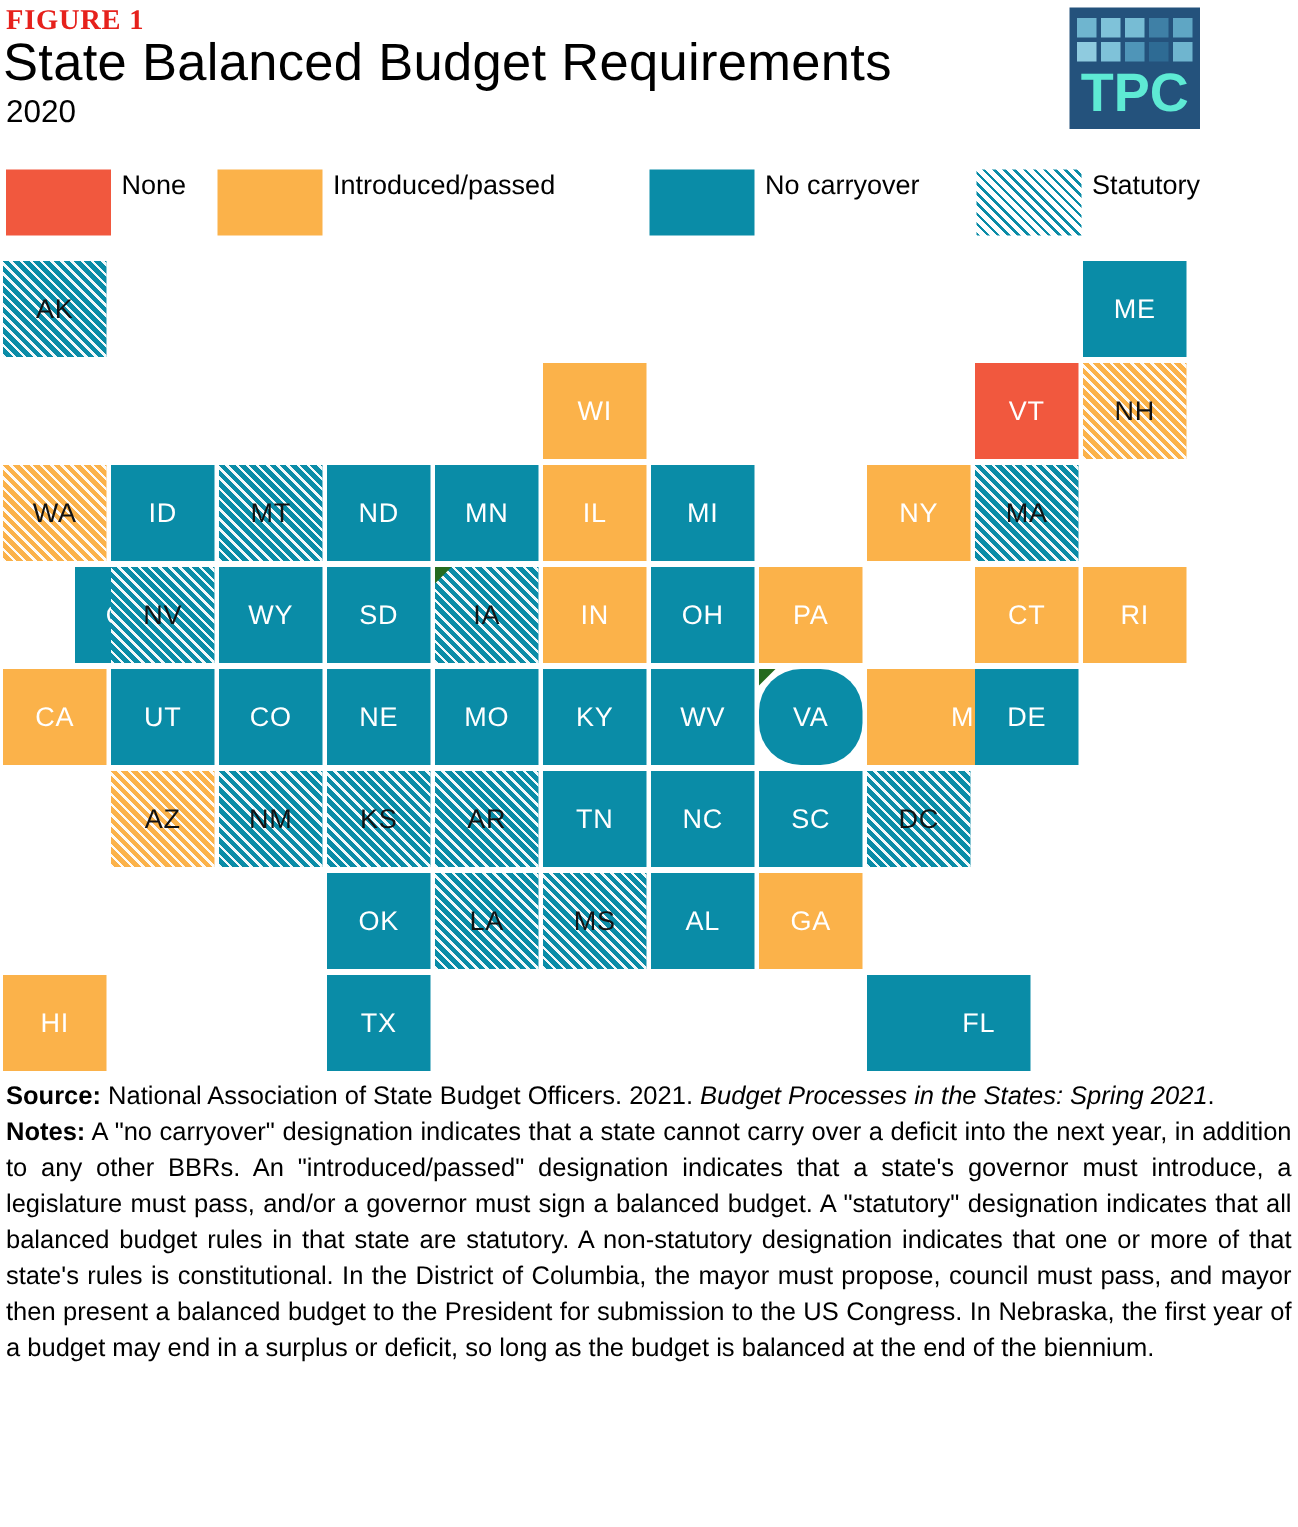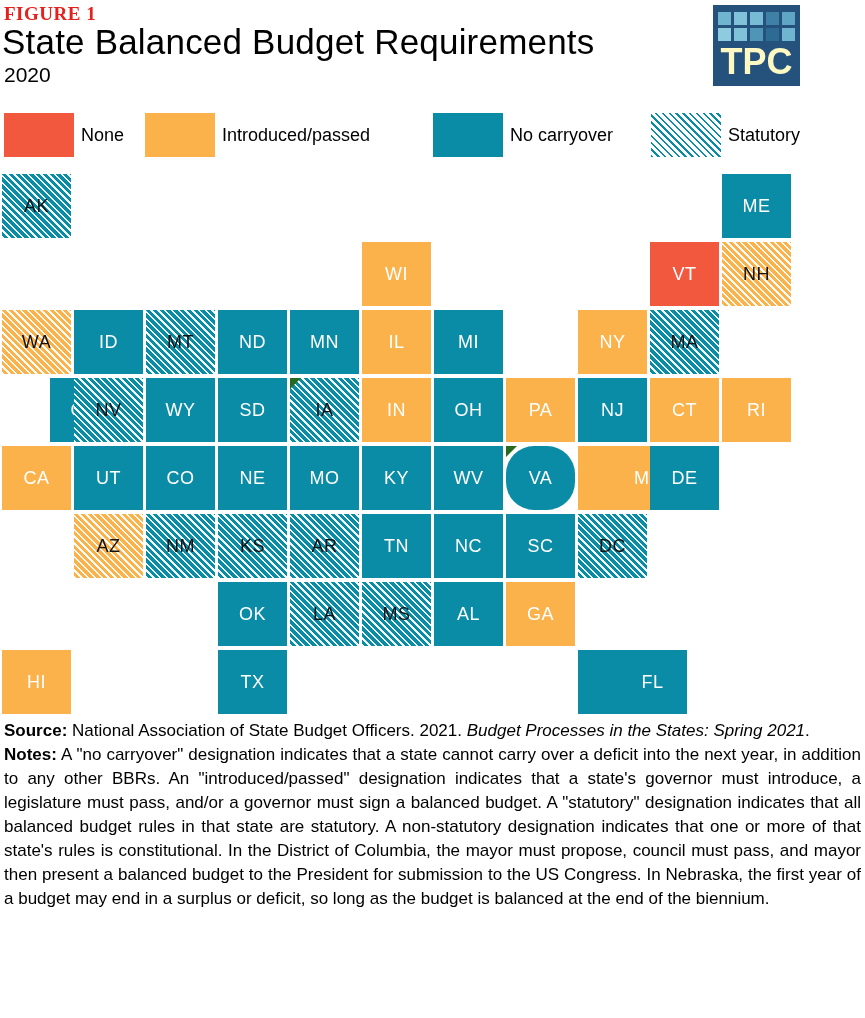--- a/index.html
+++ b/index.html
@@ -11,25 +11,25 @@
     letter-spacing:.5px;color:#E6211C;}
   .figure-title{position:absolute;left:2px;top:22px;margin:0;
     font-size:35px;font-weight:400;letter-spacing:.2px;color:#000;}
   .figure-subtitle{position:absolute;left:4px;top:63px;font-size:21px;}
 
   .tpc-logo{position:absolute;left:713px;top:5px;width:87px;height:81px;
     background:#24527C;text-align:center;}
   .logo-squares{display:grid;grid-template-columns:repeat(5,13px);
     grid-auto-rows:13px;gap:3px;justify-content:center;padding-top:7px;}
   .logo-sq{display:block;width:13px;height:13px;}
-  .logo-text{color:#fef9c3;font-weight:700;font-size:36px;line-height:40px;
+  .logo-text{color:#5eead4;font-weight:700;font-size:36px;line-height:40px;
     letter-spacing:0px;margin-top:1px;}
 
   .legend{position:absolute;left:0;top:113px;width:865px;height:44px;}
-  .legend-item{position:absolute;top:0;height:44px;display:flex;align-items:center;}
+  .legend-item{position:absolute;top:0;height:44px;display:flex;align-items:flex-start;}
   .legend-item:nth-child(1){left:4px;}
   .legend-item:nth-child(2){left:145px;}
   .legend-item:nth-child(3){left:433px;}
   .legend-item:nth-child(4){left:651px;}
   .swatch{display:inline-block;width:70px;height:44px;flex:0 0 70px;}
   .legend-label{margin-left:7px;font-size:18px;white-space:nowrap;}
 
   #map{position:absolute;left:2px;top:174px;width:790px;height:541px;}
   .tile{position:absolute;width:69px;height:64px;display:flex;
     align-items:center;justify-content:center;
@@ -149,23 +149,20 @@
       </div>
       <div class="tile" style="left: 360px; top: 204px; background-color: rgb(251, 178, 74);">
         <span>IN</span>
       </div>
       <div class="tile" style="left: 432px; top: 204px; background-color: rgb(10, 140, 167);">
         <span>OH</span>
       </div>
       <div class="tile" style="left: 504px; top: 204px; background-color: rgb(251, 178, 74);">
         <span>PA</span>
       </div>
-      <div class="tile" style="left: 576px; top: 204px; background-color: rgb(10, 140, 167);">
-        <span>NJ</span>
-      </div>
       <div class="tile" style="left: 648px; top: 204px; background-color: rgb(251, 178, 74);">
         <span>CT</span>
       </div>
       <div class="tile" style="left: 720px; top: 204px; background-color: rgb(251, 178, 74);">
         <span>RI</span>
       </div>
       <div class="tile" style="left: 0px; top: 272px; background-color: rgb(251, 178, 74);">
         <span>CA</span>
       </div>
       <div class="tile" style="left: 72px; top: 272px; background-color: rgb(10, 140, 167);">

